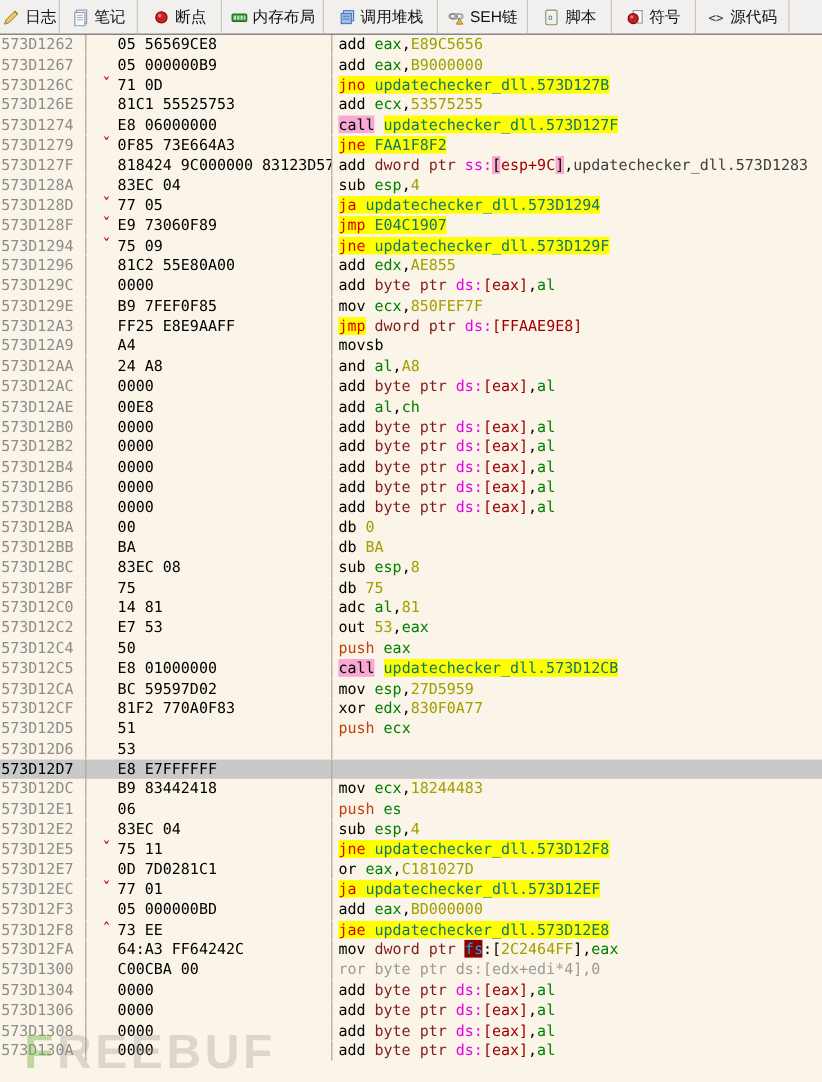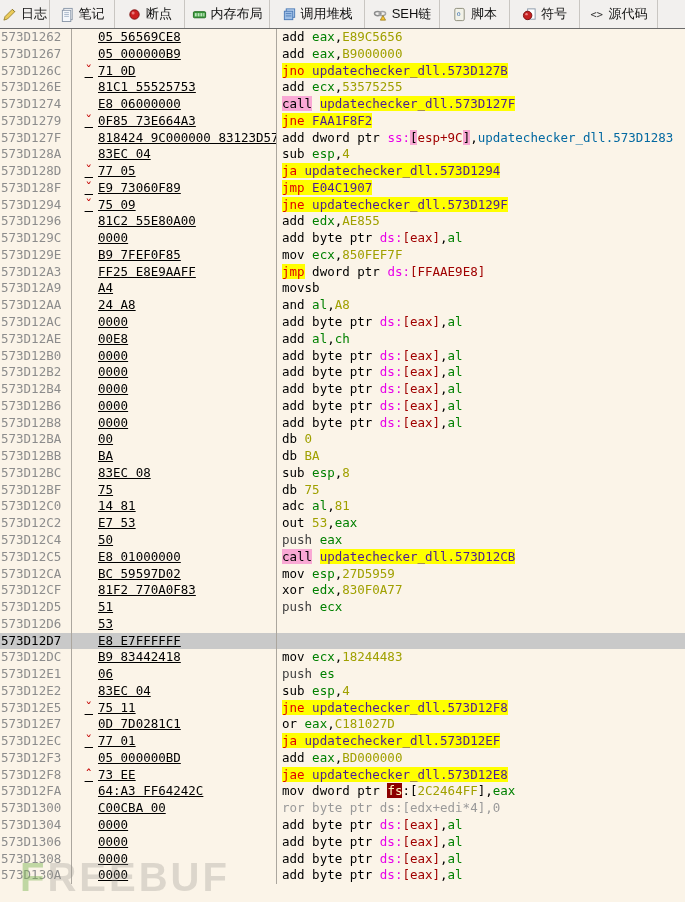--- a/index.html
+++ b/index.html
@@ -17,41 +17,41 @@
   .tab .ticon{width:15px;height:15px;display:inline-block;flex:none;}
   #searchzone{flex:1;display:flex;align-items:center;justify-content:flex-end;padding-right:6px;}
   
   #table{position:absolute;left:0;top:29px;width:685px;height:873px;}
   .row{height:16.78px;line-height:16.78px;white-space:pre;display:flex;overflow:hidden;}
   .row.sel{background:#C9C9C9;}
   .row.sel .addr{color:#000;}
   .addr{width:72px;flex:none;color:#8C8C8C;padding-left:1px;box-sizing:border-box;
         border-right:1px solid #ABA69E;overflow:hidden;}
   .bcol{width:205px;flex:none;border-right:1px solid #ABA69E;box-sizing:border-box;
-        display:flex;overflow:hidden;color:#000;text-decoration:underline;}
+        display:flex;overflow:hidden;color:#000;}
   .arr{width:26px;flex:none;text-align:right;padding-right:5px;box-sizing:border-box;
        color:#C40000;font-size:14px;}
   .bytes{flex:1;overflow:hidden;}
   .ins{flex:1;padding-left:5px;overflow:hidden;color:#000;}
   .ins span{white-space:pre;}
   
   .t-k{color:#000}
   .t-r{color:#008000}
   .t-n{color:#A0A000}
-  .t-b{color:#404040}
-  .t-p{color:#000000}
+  .t-b{color:#c2410c}
+  .t-p{color:#7f1d1d}
   .t-s{color:#E800E8}
   .t-m{color:#A00000}
   .t-g{color:#9A9A9A}
-  .t-rd{color:#0369a1}
+  .t-rd{color:#404040}
   .t-jy{color:#E00000;background:#FFFF00}
-  .t-y{color:#4c1d95;background:#FFFF00}
+  .t-y{color:#0f766e;background:#FFFF00}
   .t-yu{color:#000;background:#FFFF00;box-shadow:0 2px 0 #E00000}
   .t-cy{color:#000;background:#f9a8d4}
-  .t-fs{color:#fef9c3;background:#8B0000}
+  .t-fs{color:#0ea5e9;background:#8B0000}
   
   #watermark{position:absolute;left:20px;bottom:2px;font-family:Liberation Sans, sans-serif;
              font-weight:bold;font-size:40px;letter-spacing:3px;color:rgba(150,145,138,0.30);
              pointer-events:none;}
   #watermark b{color:rgba(120,180,80,0.45);font-weight:bold;}
 </style>
 </head>
 <body>
 
 <div id="screen">

